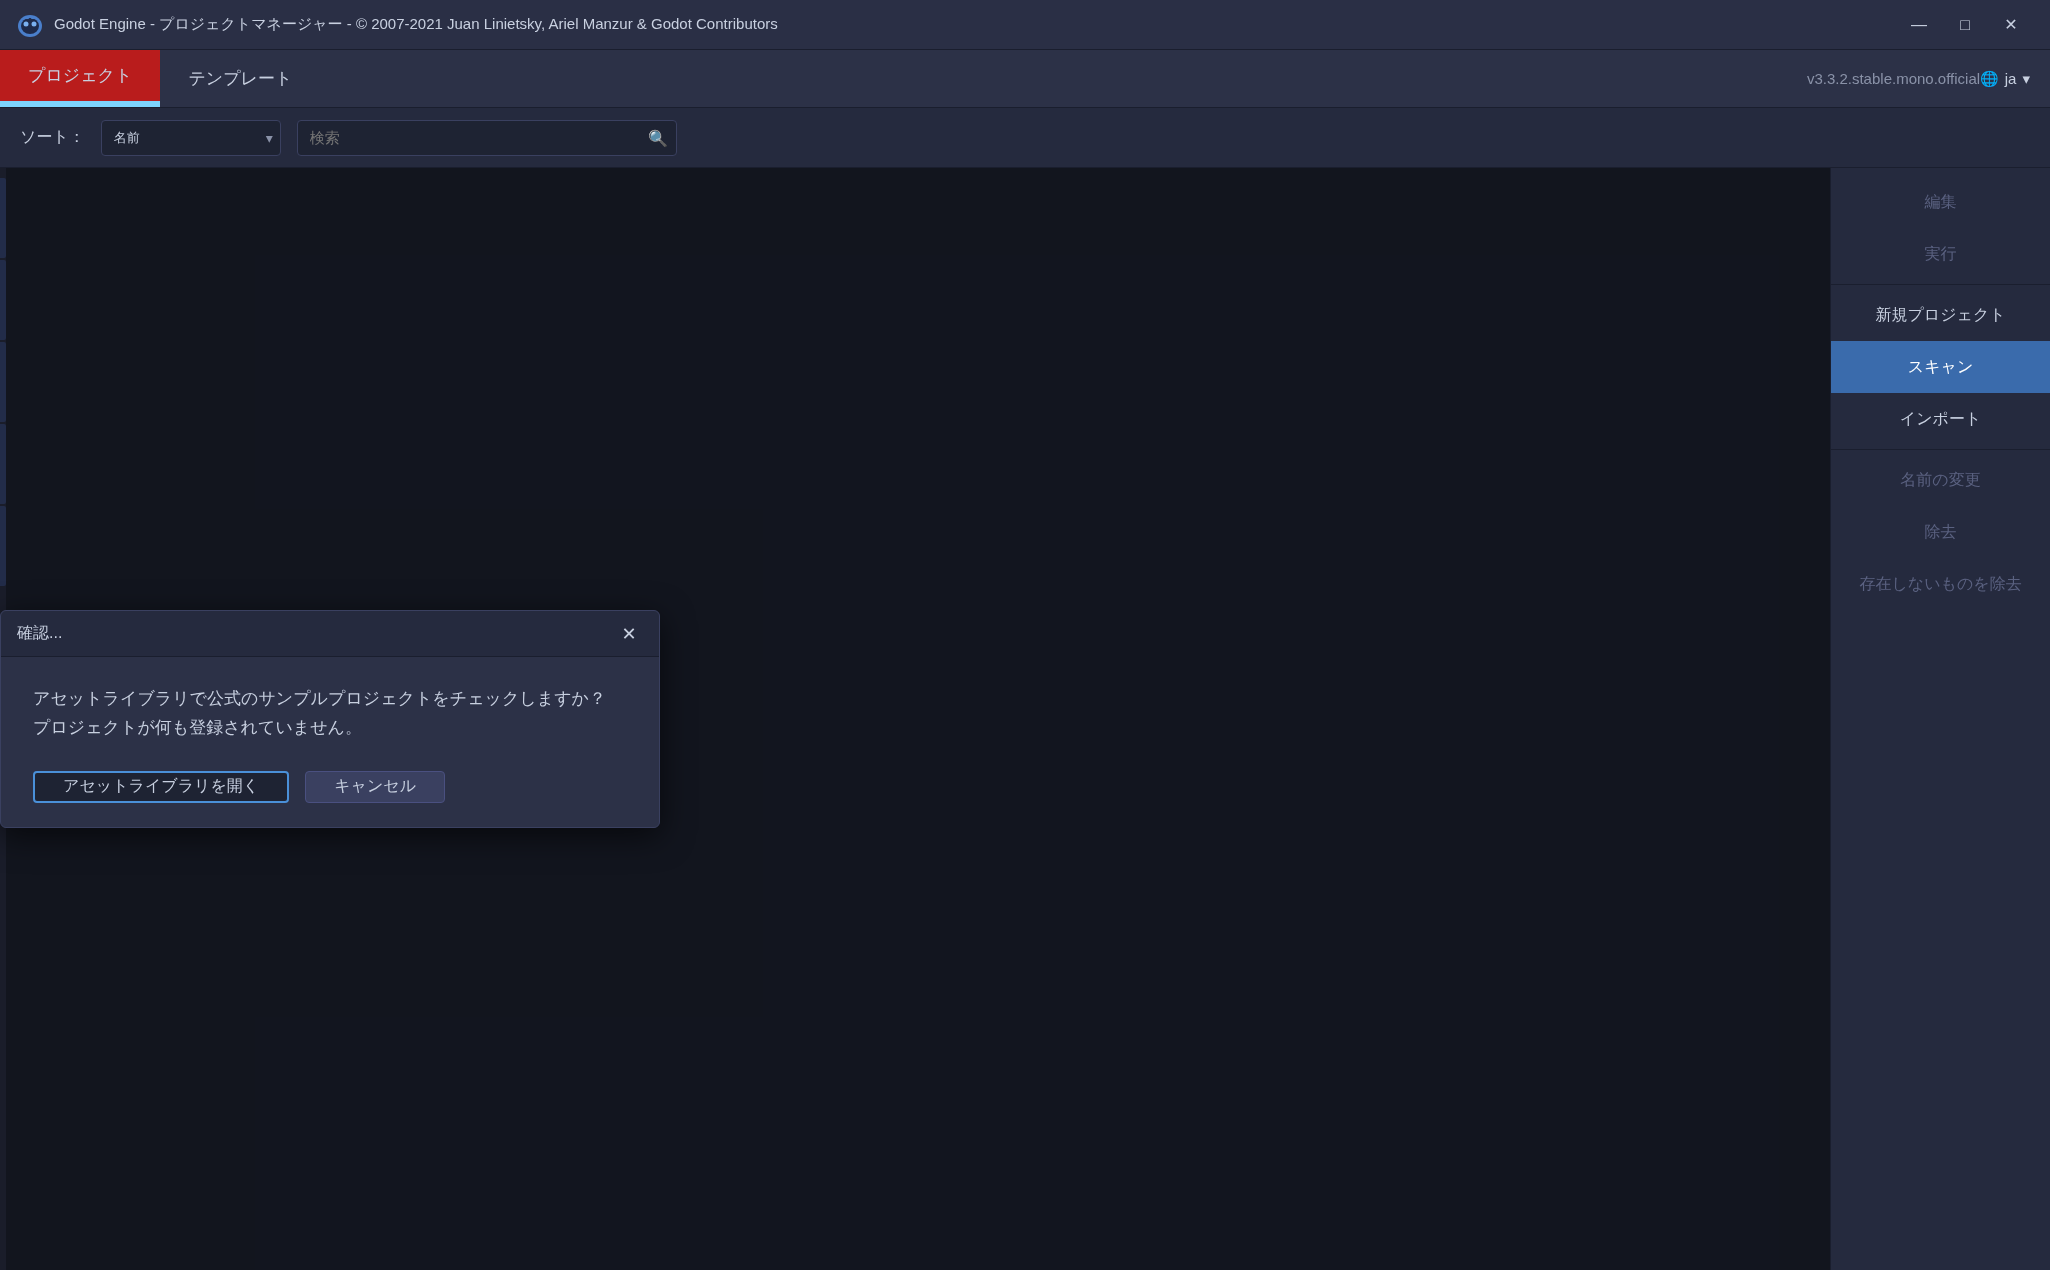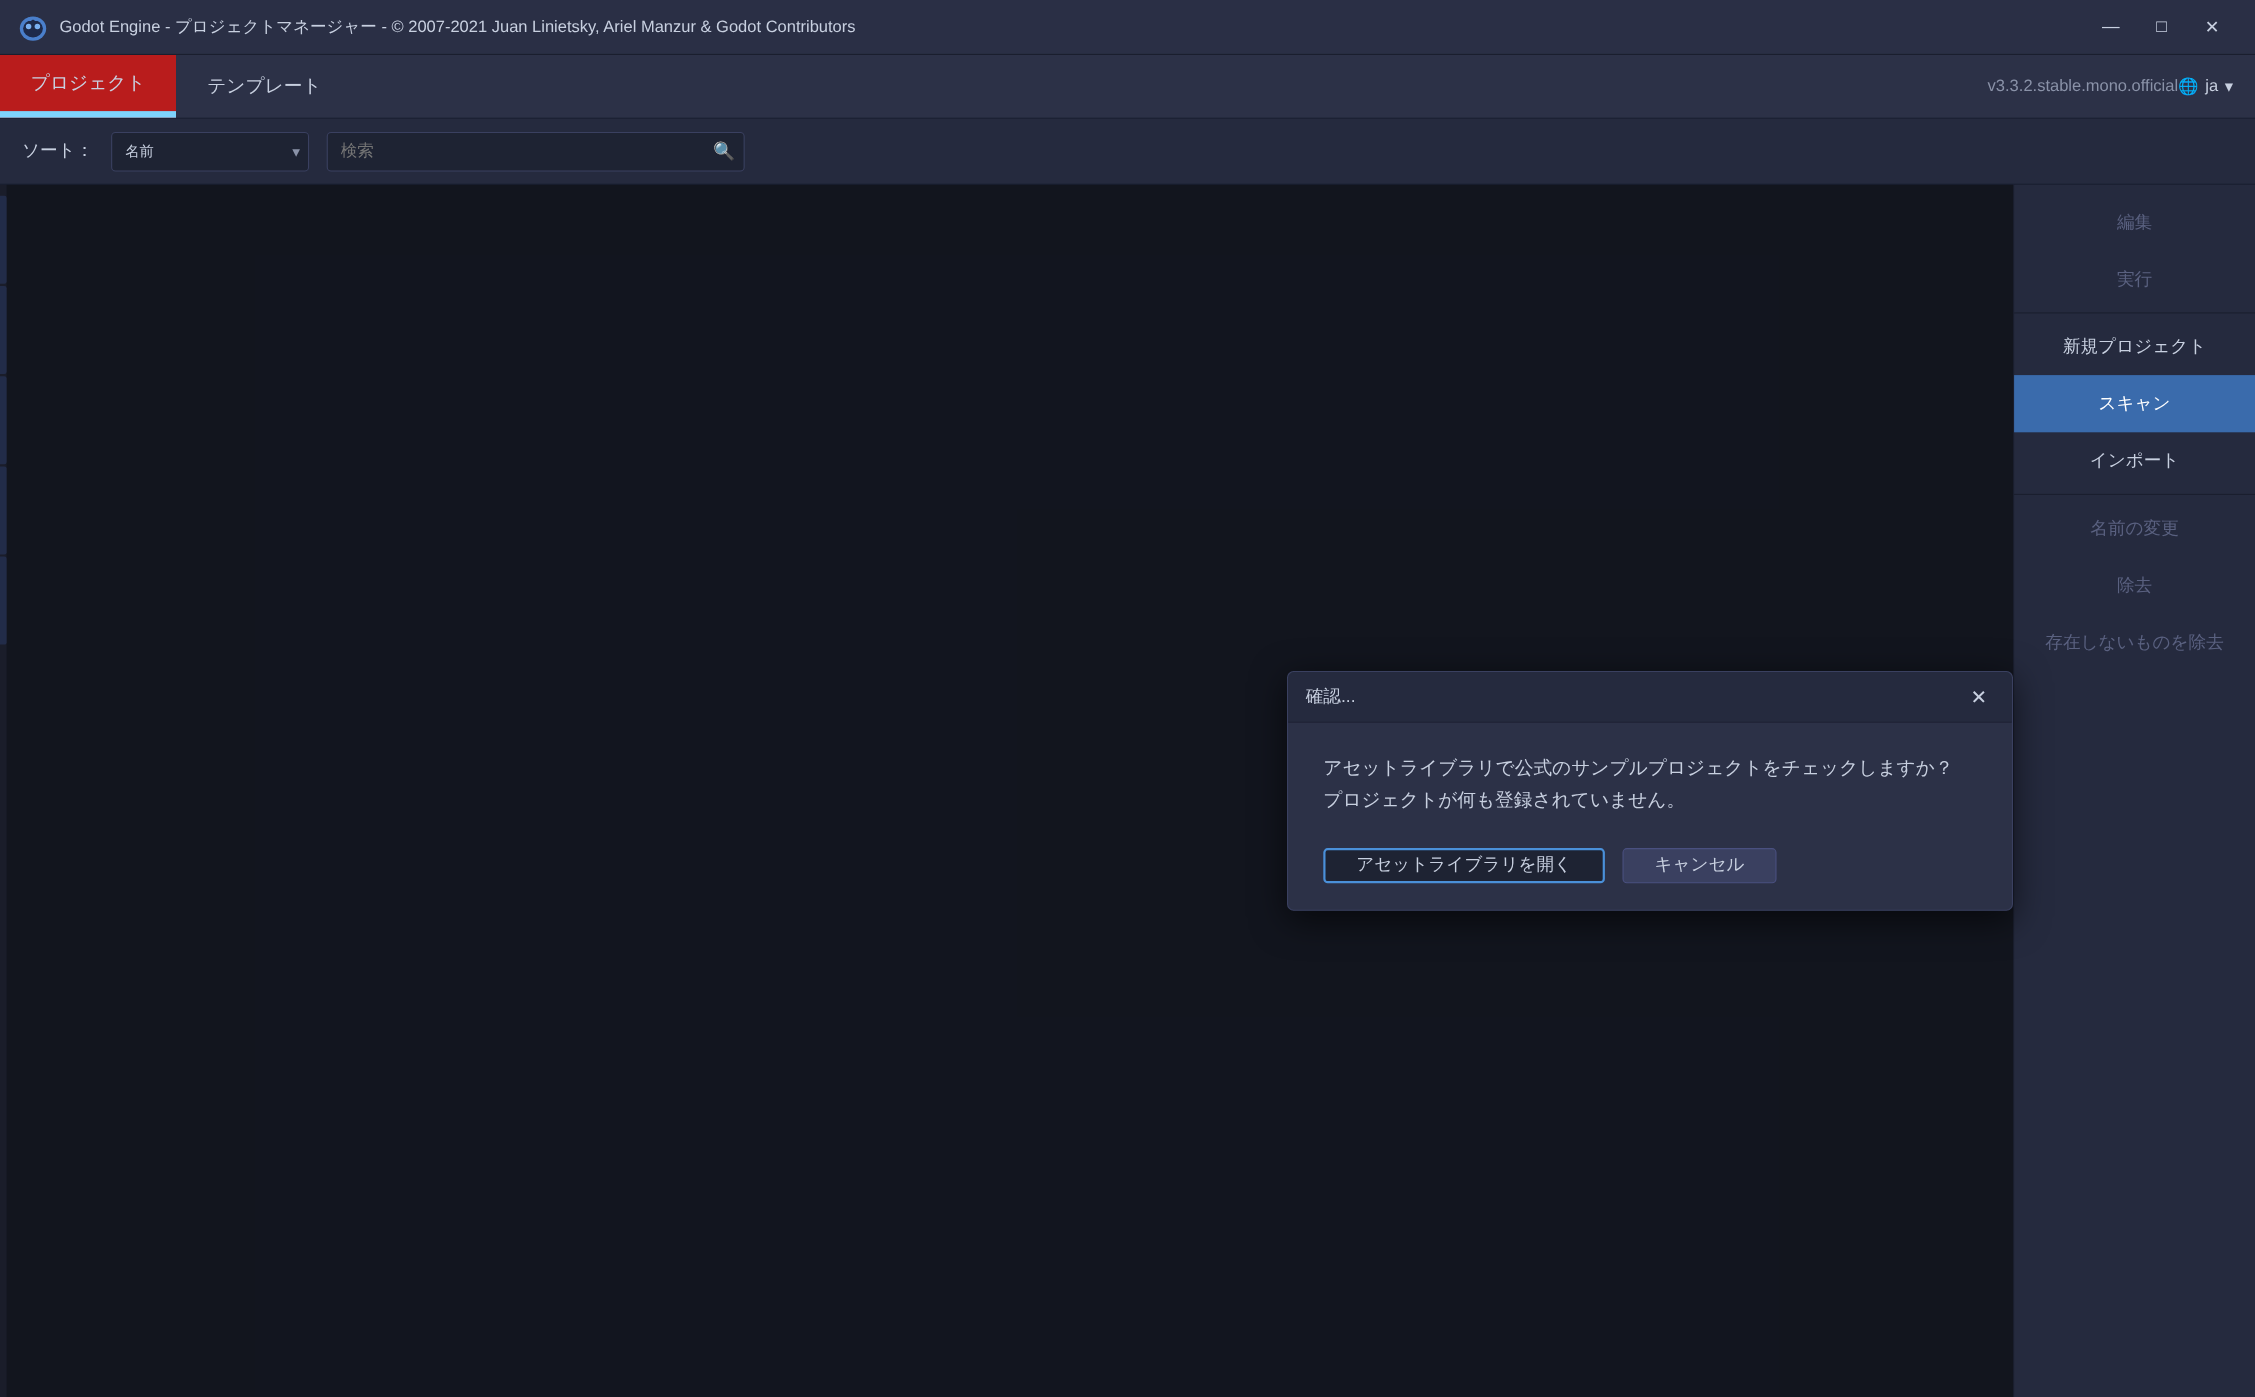--- a/index.html
+++ b/index.html
@@ -204,21 +204,21 @@
       margin: 4px 0;
     }
 
     
     .dialog-overlay {
       position: absolute;
       top: 0; left: 0; right: 0; bottom: 0;
       background: rgba(0,0,0,0.4);
       display: flex;
       align-items: center;
-      justify-content: flex-end;
+      justify-content: flex-start;
       z-index: 10;
     }
     .dialog {
       background: #2c3147;
       border: 1px solid #3a4060;
       border-radius: 6px;
       min-width: 660px;
       max-width: 720px;
       box-shadow: 0 8px 32px rgba(0,0,0,0.6);
     }

